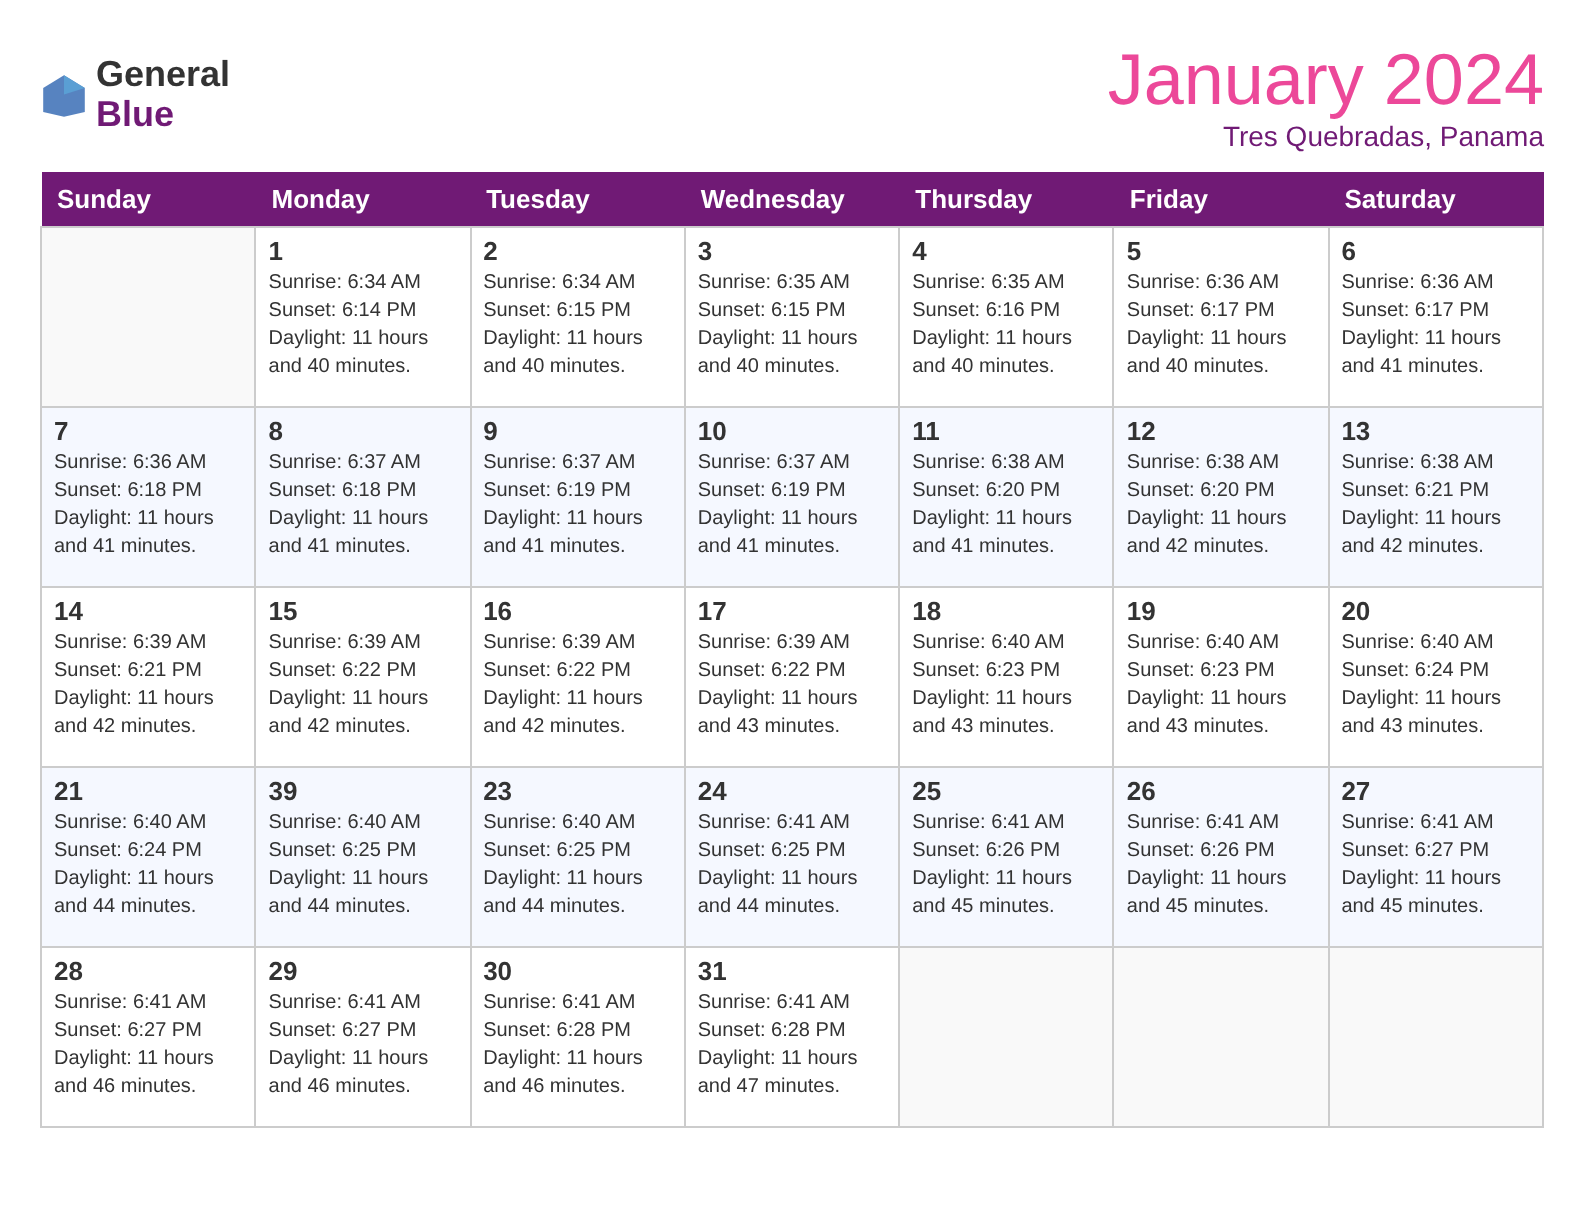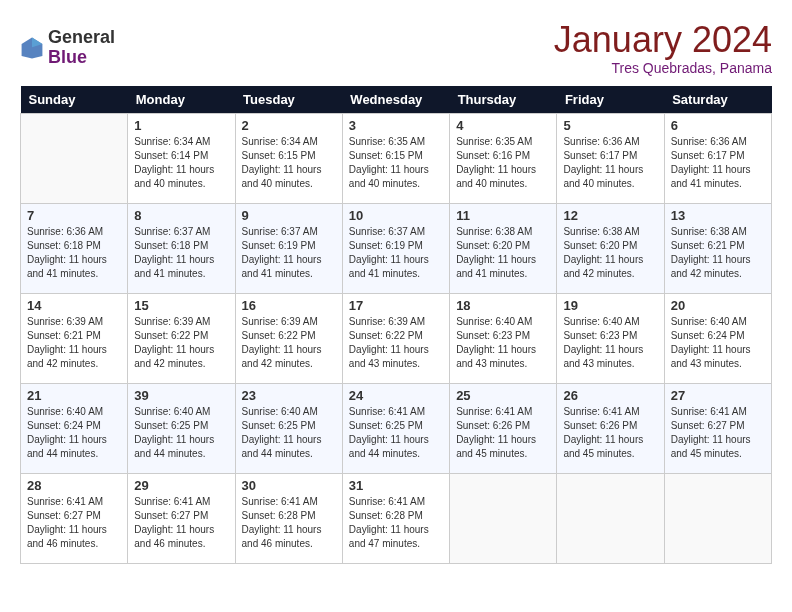--- a/index.html
+++ b/index.html
@@ -30,34 +30,34 @@
     .logo-icon {
       width: 24px;
       height: 24px;
     }
     .title-block {
       text-align: right;
     }
     .calendar-title {
       font-size: 36px;
       font-weight: normal;
-      color: #7f1d1d;
+      color: #ec4899;
       line-height: 1.1;
     }
     .calendar-subtitle {
       font-size: 14px;
       color: #701a75;
     }
     table {
       width: 100%;
       border-collapse: collapse;
       font-size: 11px;
     }
     thead tr th {
-      background-color: #0f172a;
+      background-color: #701a75;
       color: #fff;
       padding: 6px 8px;
       text-align: left;
       font-size: 13px;
       font-weight: bold;
     }
     tbody tr td {
       border: 1px solid #ccc;
       vertical-align: top;
       padding: 4px 6px;

